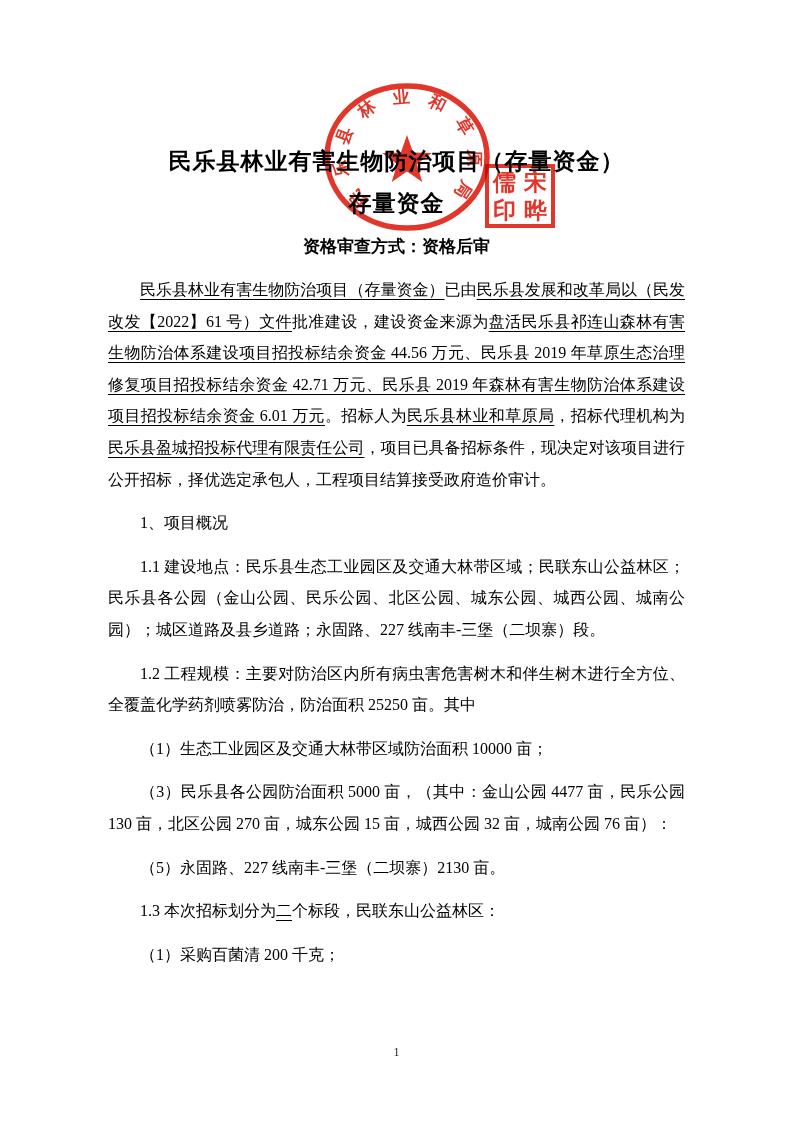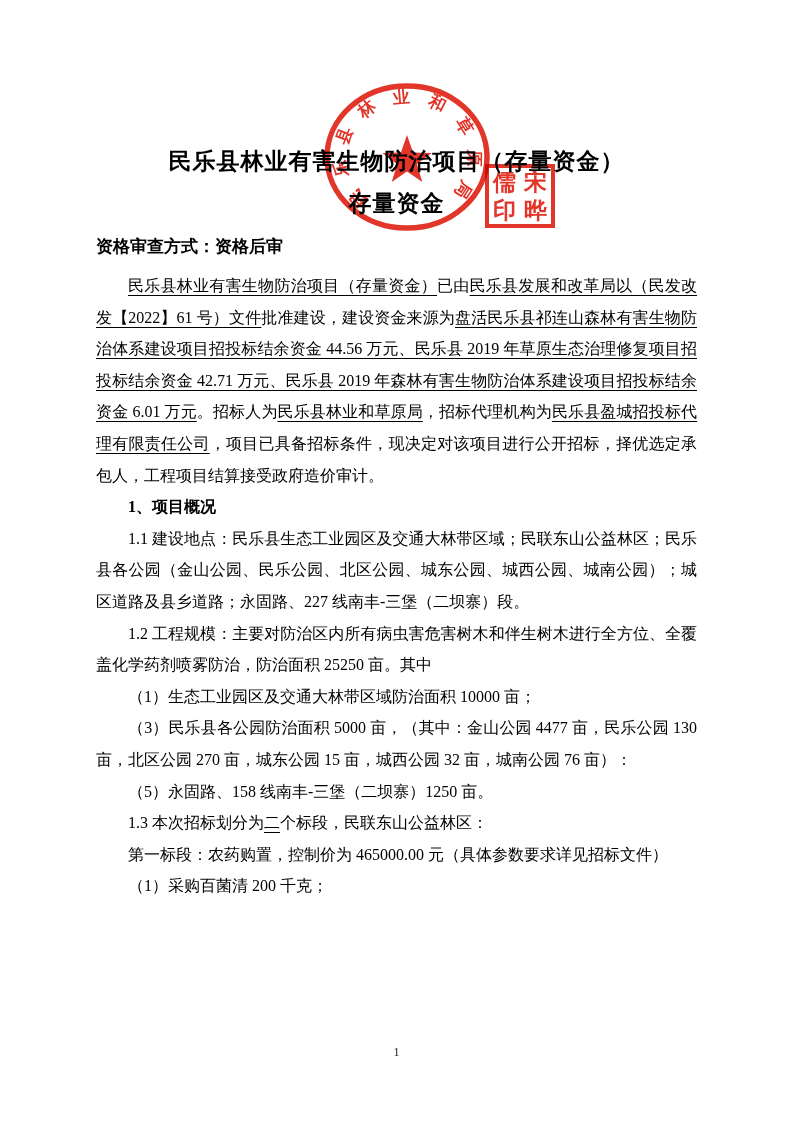--- a/index.html
+++ b/index.html
@@ -16,34 +16,35 @@
 
   .title {
     margin-top:141px;
     text-align:center;
     font-size:23px;
     font-weight:bold;
     line-height:42px;
     letter-spacing:1px;
   }
   .meta-line {
+    text-align:center;
     font-weight:bold;
     font-size:17px;
     line-height:30px;
   }
   .meta-qual { margin-top:7px; }
 
   .body {
     margin-top:8px;
     font-size:16px;
     line-height:31.6px;
     text-align:justify;
   }
-  .body p { text-indent:2em; margin:0; }
-  .heading { font-weight:bold; }
+  .body p { text-indent:2em; margin:12px; }
+  .heading { font-weight:normal; }
   .u {
     text-decoration:underline;
     text-underline-offset:4px;
     text-decoration-thickness:1px;
   }
 
   
   .seal {
     position:absolute; left:322px; top:81px;
     width:170px; height:152px;
@@ -126,25 +127,24 @@
       <p><span class="u">民乐县林业有害生物防治项目（存量资金）</span><span>已由</span><span class="u">民乐县发展和改革局以（民发改发【2022】61 号）文件</span><span>批准建设，建设资金来源为</span><span class="u">盘活民乐县祁连山森林有害生物防治体系建设项目招投标结余资金 44.56 万元、民乐县 2019 年草原生态治理修复项目招投标结余资金 42.71 万元、民乐县 2019 年森林有害生物防治体系建设项目招投标结余资金 6.01 万元</span><span>。招标人为</span><span class="u">民乐县林业和草原局</span><span>，招标代理机构为</span><span class="u">民乐县盈城招投标代理有限责任公司</span><span>，项目已具备招标条件，现决定对该项目进行公开招标，择优选定承包人，工程项目结算接受政府造价审计。</span></p>
 
       <p class="heading">1、项目概况</p>
 
       <p>1.1 建设地点：民乐县生态工业园区及交通大林带区域；民联东山公益林区；民乐县各公园（金山公园、民乐公园、北区公园、城东公园、城西公园、城南公园）；城区道路及县乡道路；永固路、227 线南丰-三堡（二坝寨）段。</p>
 
       <p>1.2 工程规模：主要对防治区内所有病虫害危害树木和伴生树木进行全方位、全覆盖化学药剂喷雾防治，防治面积 25250 亩。其中</p>
 
       <p>（1）生态工业园区及交通大林带区域防治面积 10000 亩；</p>
       <p>（3）民乐县各公园防治面积 5000 亩，（其中：金山公园 4477 亩，民乐公园 130 亩，北区公园 270 亩，城东公园 15 亩，城西公园 32 亩，城南公园 76 亩）：</p>
-      <p>（5）永固路、158 线南丰-三堡（二坝寨）1250 亩。</p>
+      <p>（5）永固路、227 线南丰-三堡（二坝寨）2130 亩。</p>
 
       <p><span>1.3 本次招标划分为</span><span class="u">二</span><span>个标段，民联东山公益林区：</span></p>
 
-      <p>第一标段：农药购置，控制价为 465000.00 元（具体参数要求详见招标文件）</p>
 
       <p>（1）采购百菌清 200 千克；</p>
 
     </div>
   </div>
 
   <div class="footer">1</div>
 
 </div>
 

